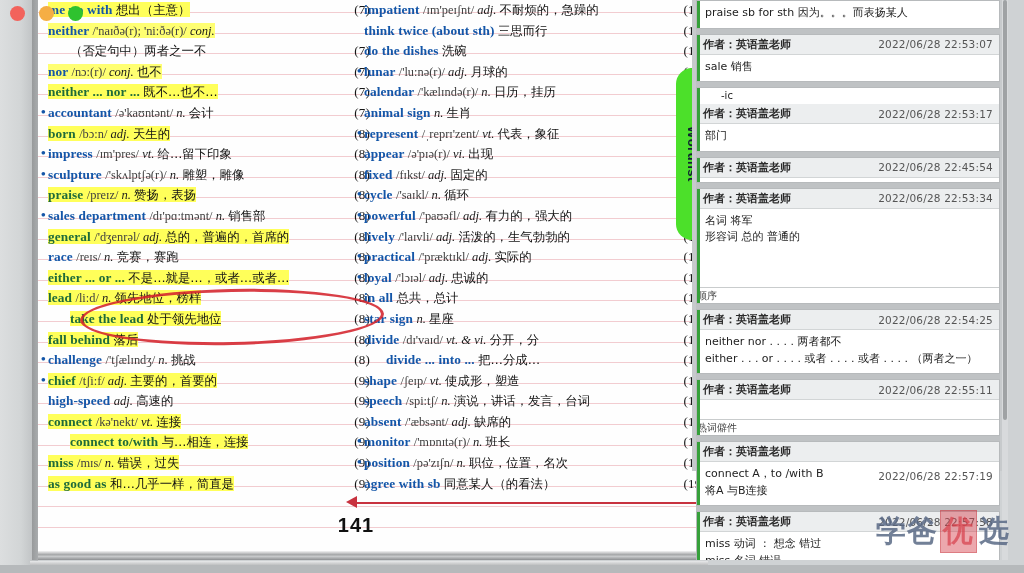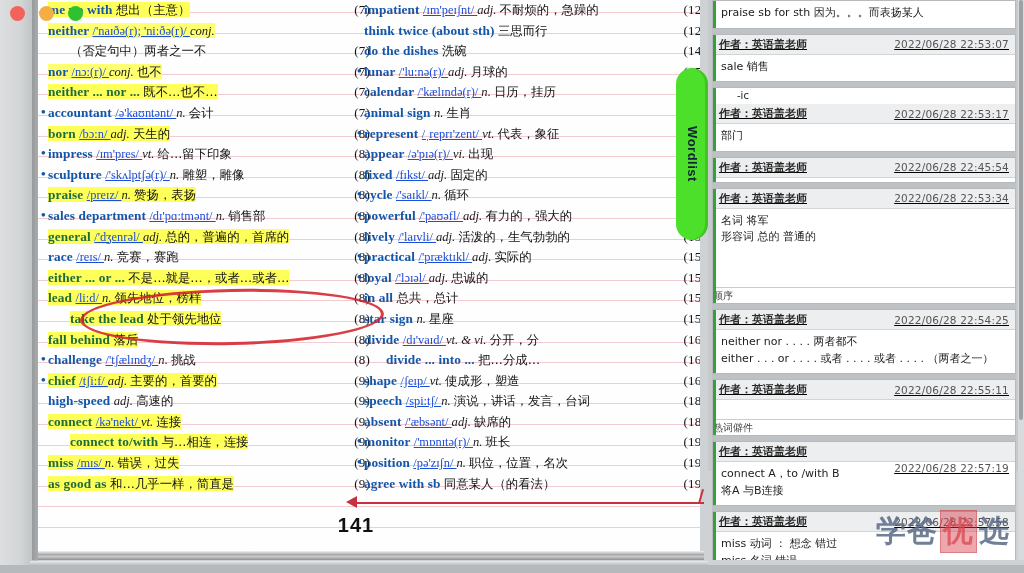--- a/index.html
+++ b/index.html
@@ -59,21 +59,21 @@
     font-size:13.3px; white-space:nowrap;
     color:#1a1a1a;
     padding-left:4px;
   }
   .entry .pg { position:absolute; right:4px; top:0; font-size:13px; color:#161616; letter-spacing:.2px;}
   .col.mid .entry .pg { right:2px; }
   .hl { background:#ffff5a; }
   .hl-soft { background:#ffff72; }
   .hd { color:#1456a8; font-weight:bold; letter-spacing:.1px; }
   .hd.grn { color:#1f6b3a; }
-  .ipa { color:#1d4ed8; font-size:12.4px;text-decoration:underline; }
+  .ipa { color:#404040; font-size:12.4px; }
   .pos { font-style:italic; color:#1a1a1a; font-size:12.6px; }
   .cn  { color:#121212; font-family:"DejaVu Sans","Liberation Sans",sans-serif; font-size:12.4px; }
   .dotmark { position:absolute; left:-3px; top:-1px; color:#1456a8; font-weight:bold; }
   .indent { padding-left:26px; }
 
   
   .oval {
     position:absolute; left:42px; top:289px; width:304px; height:56px;
     border:3.5px solid #d4232c; border-radius:50%/50%;
     transform:rotate(-1.2deg); opacity:.88;
@@ -108,35 +108,35 @@
   }
   .wordlist-tab span {
     position:absolute; left:50%; top:50%;
     transform:translate(-50%,-50%) rotate(90deg);
     font-family:"Liberation Sans",sans-serif; font-weight:bold;
     font-size:13px; color:#123; white-space:nowrap; letter-spacing:.5px;
   }
 
   
   .sidebar {
-    position:absolute; left:708px; top:0; width:316px; height:471px;
+    position:absolute; left:692px; top:0; width:316px; height:471px;
     background:#c7cacc; padding:2px 20px 0 2px;
   }
   .sb-inner{
     position:absolute; left:4px; top:0; width:304px; height:560px;
     background:#bfc2c4; overflow:hidden;
   }
   .note {
     background:#ffffff; border:1px solid #b7babc; margin-bottom:5px;
     font-family:"DejaVu Sans","Liberation Sans",sans-serif;
   }
   .note .nh {
-    display:flex; align-items:center; justify-content:space-between;
+    display:flex; justify-content:space-between;
     background:#eceeef; border-bottom:1px solid #d2d5d6;
-    padding:2px 6px; height:20px;text-decoration:underline;
+    padding:2px 6px; height:20px;
   }
   .note .author { font-size:11px; color:#2a2a2a; font-weight:bold; }
   .note .time { font-size:10.5px; color:#555; letter-spacing:.2px; }
   .note .nb { padding:4px 8px 6px 8px; font-size:11px; color:#222; line-height:1.5; min-height:16px;}
   .green-edge { position:absolute; left:0; top:0; width:3px; bottom:0; background:#36a03a; }
   .note.partial { height:26px; overflow:hidden; }
   .divider-lbl { font-size:10px; color:#444; border-top:1px solid #c9cccd; margin-top:19px; padding-top:1px;}
 
   
   .watermark {

